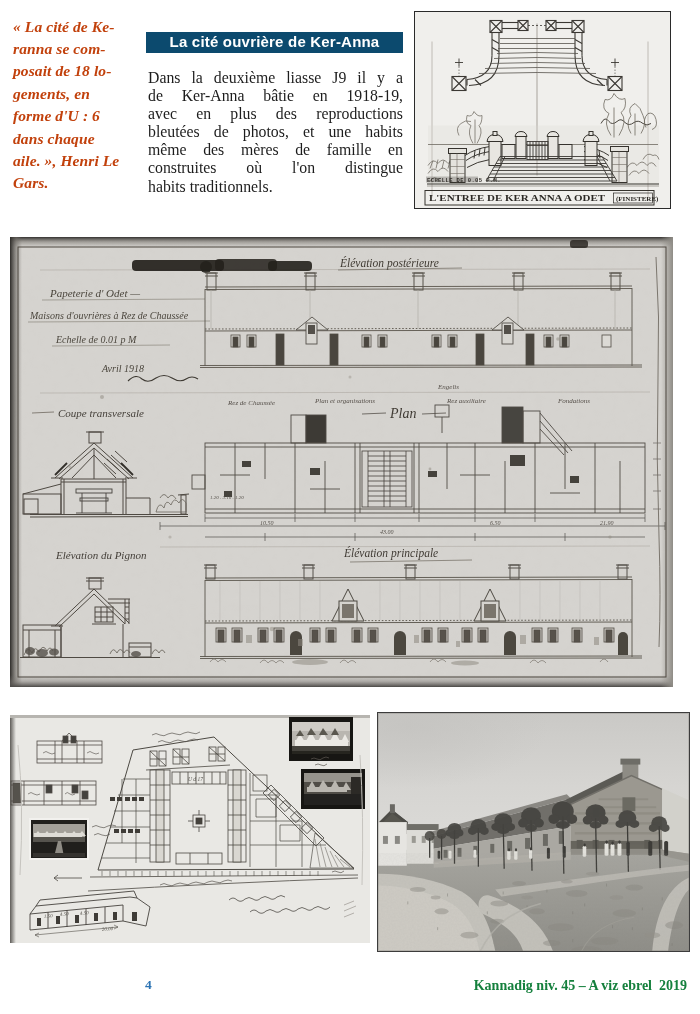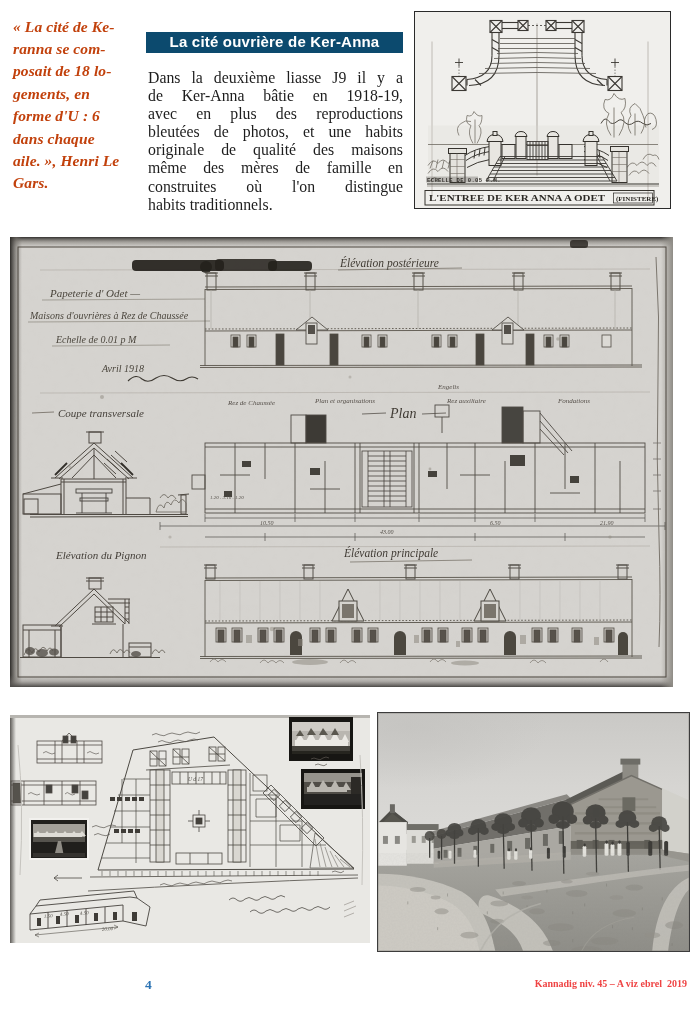--- a/index.html
+++ b/index.html
@@ -20,21 +20,20 @@
 
 <div class="abs" style="left:146px;top:16px;width:257px;height:20.5px;background:#0c4a6e;
      color:#ffffff;font-weight:bold;font-size:15px;line-height:20.5px;text-align:center;letter-spacing:0.2px;margin-top:16px;">La cité ouvrière de Ker-Anna</div>
 
 <div class="abs" style="left:148px;top:69px;width:255px;color:#1d1d1d;
      font-family:'Liberation Serif',serif;font-size:15.8px;line-height:18.1px;">
 <div class="jline">Dans la deuxième liasse J9 il y a</div>
 <div class="jline">de Ker-Anna bâtie en 1918-19,</div>
 <div class="jline">avec en plus des reproductions</div>
 <div class="jline">bleutées de photos, et une habits</div>
-<div class="jline">originale de qualité des maisons</div>
 <div class="jline">même des mères de famille en</div>
 <div class="jline">construites où l'on distingue</div>
 <div>habits traditionnels.</div>
 </div>
 
 <div class="abs" style="left:414px;top:11px;width:255px;height:196px;border:1px solid #2a2a2a;background:#f0efec;">
 <svg width="255" height="196" viewBox="0 0 255 196" xmlns="http://www.w3.org/2000/svg">
 <g transform="translate(0,3.5)">
 <rect x="0" y="0" width="256" height="193" fill="#f0efec"></rect>
 
@@ -1289,16 +1288,16 @@
 
 <rect x="0" y="142" width="313" height="98" filter="url(#grain)" opacity="0.22"></rect>
 
 <rect x="0" y="0" width="313" height="240" fill="none" stroke="#8a8880" stroke-width="2" opacity="0.35"></rect>
 </svg>
 </div>
 
 <div class="abs" style="left:145px;top:977px;width:30px;color:#2d74b4;
      font-family:'Liberation Serif',serif;font-weight:bold;font-size:13.5px;">4</div>
 
-<div class="abs" style="left:380px;top:977.5px;width:307px;text-align:right;color:#ef4444;
-     font-family:'Liberation Serif',serif;font-weight:bold;font-size:10px;">Kannadig niv. 45 – A viz ebrel&nbsp; 2019</div>
+<div class="abs" style="left:380px;top:977.5px;width:307px;text-align:right;color:#15803d;
+     font-family:'Liberation Serif',serif;font-weight:bold;font-size:14px;">Kannadig niv. 45 – A viz ebrel&nbsp; 2019</div>
 
 </div>
 
 </body></html>

